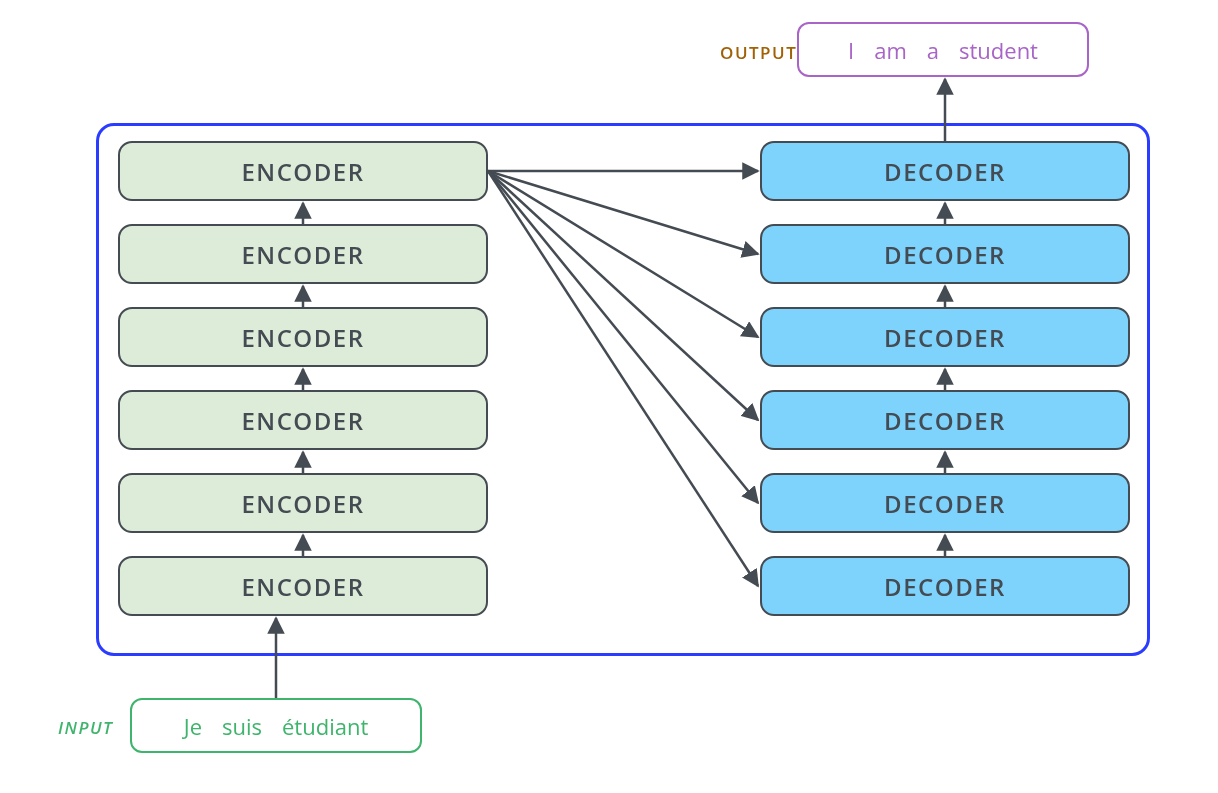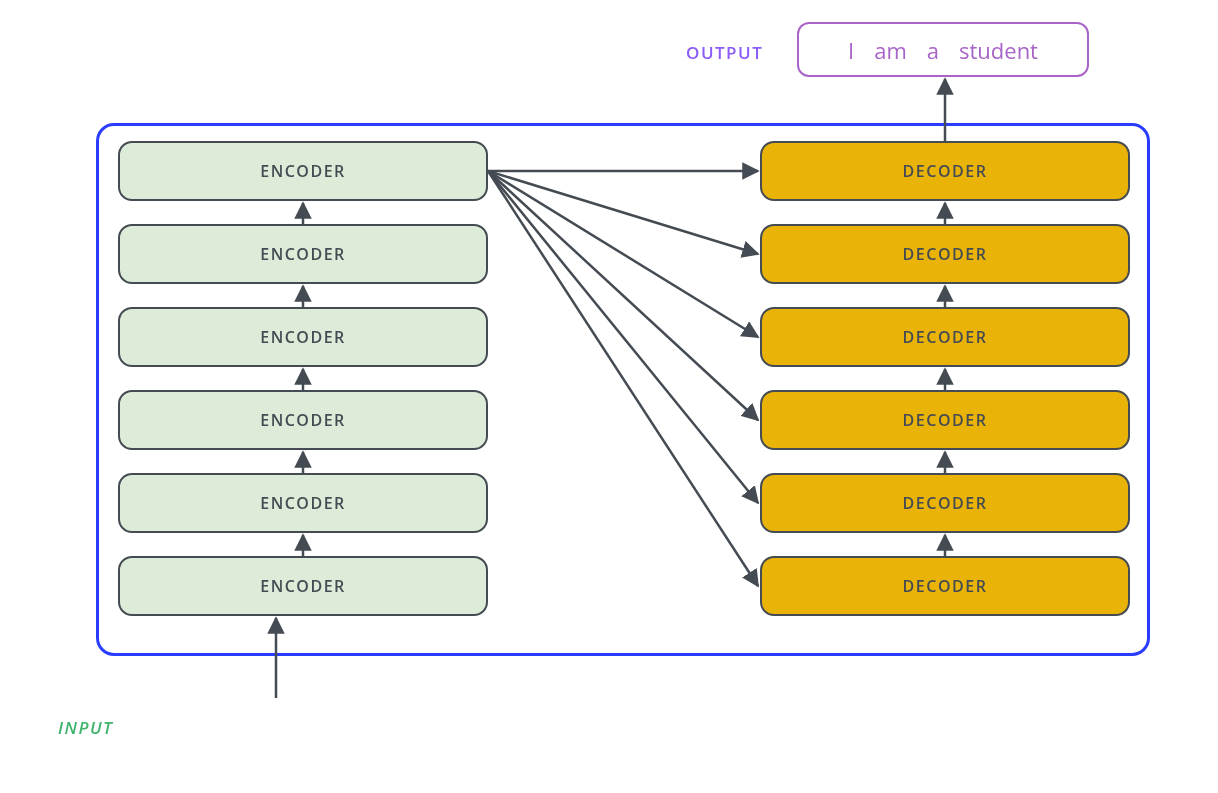--- a/index.html
+++ b/index.html
@@ -25,25 +25,25 @@
   .block {
     position: absolute;
     border: 2px solid #444b52;
     border-radius: 14px;
     box-sizing: border-box;
     display: flex;
     align-items: center;
     justify-content: center;
     font-weight: 600;
     letter-spacing: 1.5px;
-    font-size: 16px;
+    font-size: 24px;
     color: #444b52;
   }
   .encoder { background: #dcecd8; } 
-  .decoder { background: #eab308; } 
+  .decoder { background: #7dd3fc; } 
   .caption {
     position: absolute;
     font-weight: 600;
     letter-spacing: 1.5px;
     font-size: 17px;
   }
   .io-box {
     position: absolute;
     border-radius: 12px;
     box-sizing: border-box;
@@ -61,21 +61,21 @@
     left: 0; top: 0;
     width: 1218px; height: 793px;
     pointer-events: none;
   }
 </style>
 </head>
 <body>
 
 <div class="stage">
 
-  <div class="caption" id="out-caption" style="left: 686px; top: 41px; color: #8b5cf6;">OUTPUT</div>
+  <div class="caption" id="out-caption" style="left: 720px; top: 41px; color: #a16207;">OUTPUT</div>
 
   <div class="io-box" id="out-box" style="left: 797px; top: 22px; width: 292px; height: 55px; border: 2px solid rgb(168, 100, 199); color: rgb(168, 100, 199);">
       <span class="tok">I</span>
       <span class="tok">am</span>
       <span class="tok">a</span>
       <span class="tok">student</span>
     </div>
 
   <div class="model-frame" id="frame" style="left: 96px; top: 123px; width: 1054px; height: 533px; border-color: rgb(42, 60, 255);"></div>
 
@@ -115,20 +115,25 @@
       <div class="block decoder" style="left: 760px; top: 473px; width: 370px; height: 60px;">
         <span>DECODER</span>
       </div>
       <div class="block decoder" style="left: 760px; top: 556px; width: 370px; height: 60px;">
         <span>DECODER</span>
       </div>
     </div>
 
   <div class="caption" id="in-caption" style="left: 58px; top: 716px; color: rgb(62, 180, 108); font-style: italic;">INPUT</div>
 
+  <div class="io-box" id="in-box" style="left: 130px; top: 698px; width: 292px; height: 55px; border: 2px solid rgb(62, 180, 108); color: rgb(62, 180, 108);">
+      <span class="tok">Je</span>
+      <span class="tok">suis</span>
+      <span class="tok">étudiant</span>
+    </div>
 
   <svg class="arrows" id="arrows">
     <defs>
       <marker id="ah" viewBox="0 0 10 10" refX="9" refY="5" markerWidth="7" markerHeight="7" orient="auto-start-reverse">
         <path d="M 0 0 L 10 5 L 0 10 z" fill="#444b52"></path>
       </marker>
     </defs>
   <line x1="303" y1="224" x2="303" y2="203" stroke="#444b52" stroke-width="2.5" marker-end="url(#ah)"></line>
       <line x1="303" y1="307" x2="303" y2="286" stroke="#444b52" stroke-width="2.5" marker-end="url(#ah)"></line>
       <line x1="303" y1="390" x2="303" y2="369" stroke="#444b52" stroke-width="2.5" marker-end="url(#ah)"></line>

